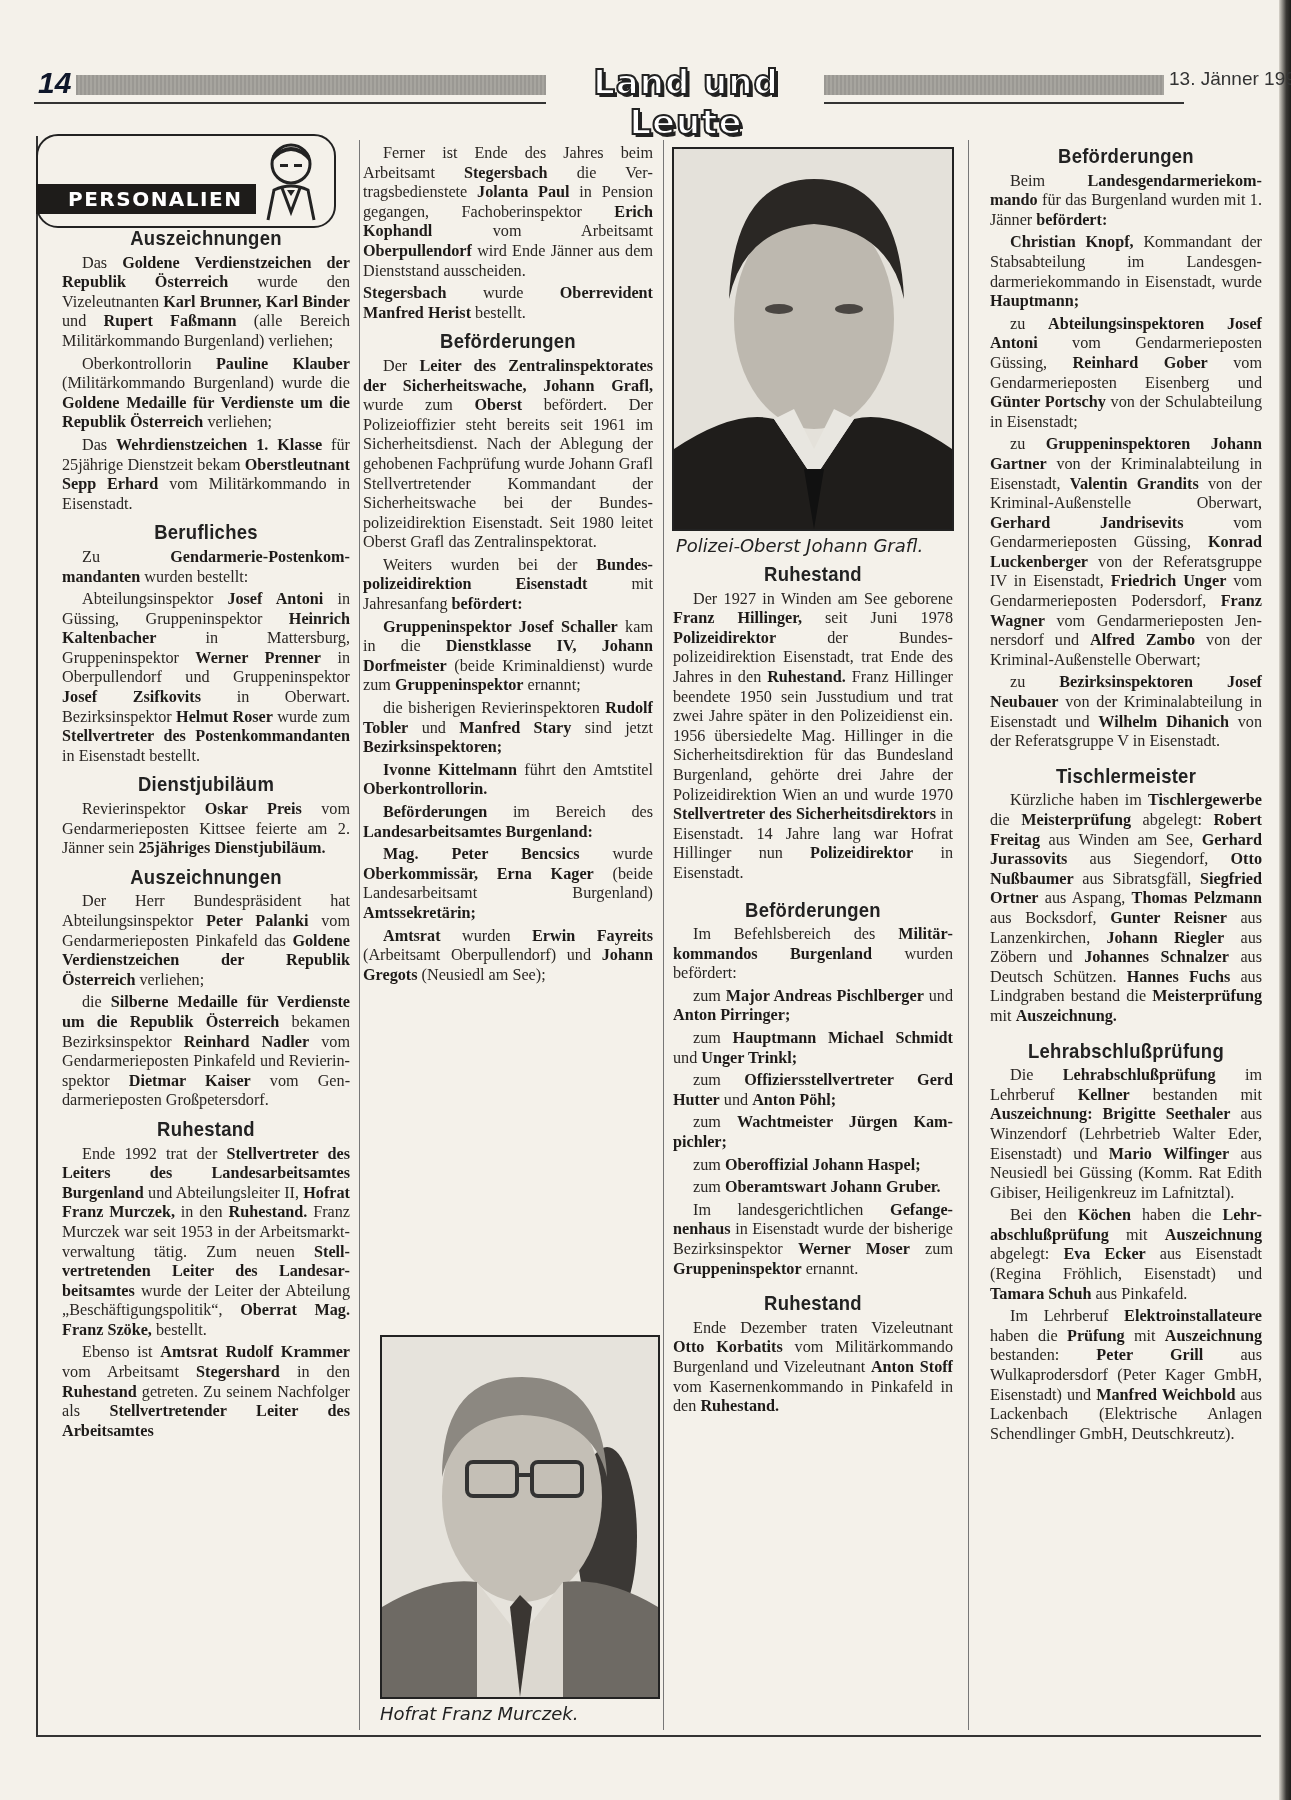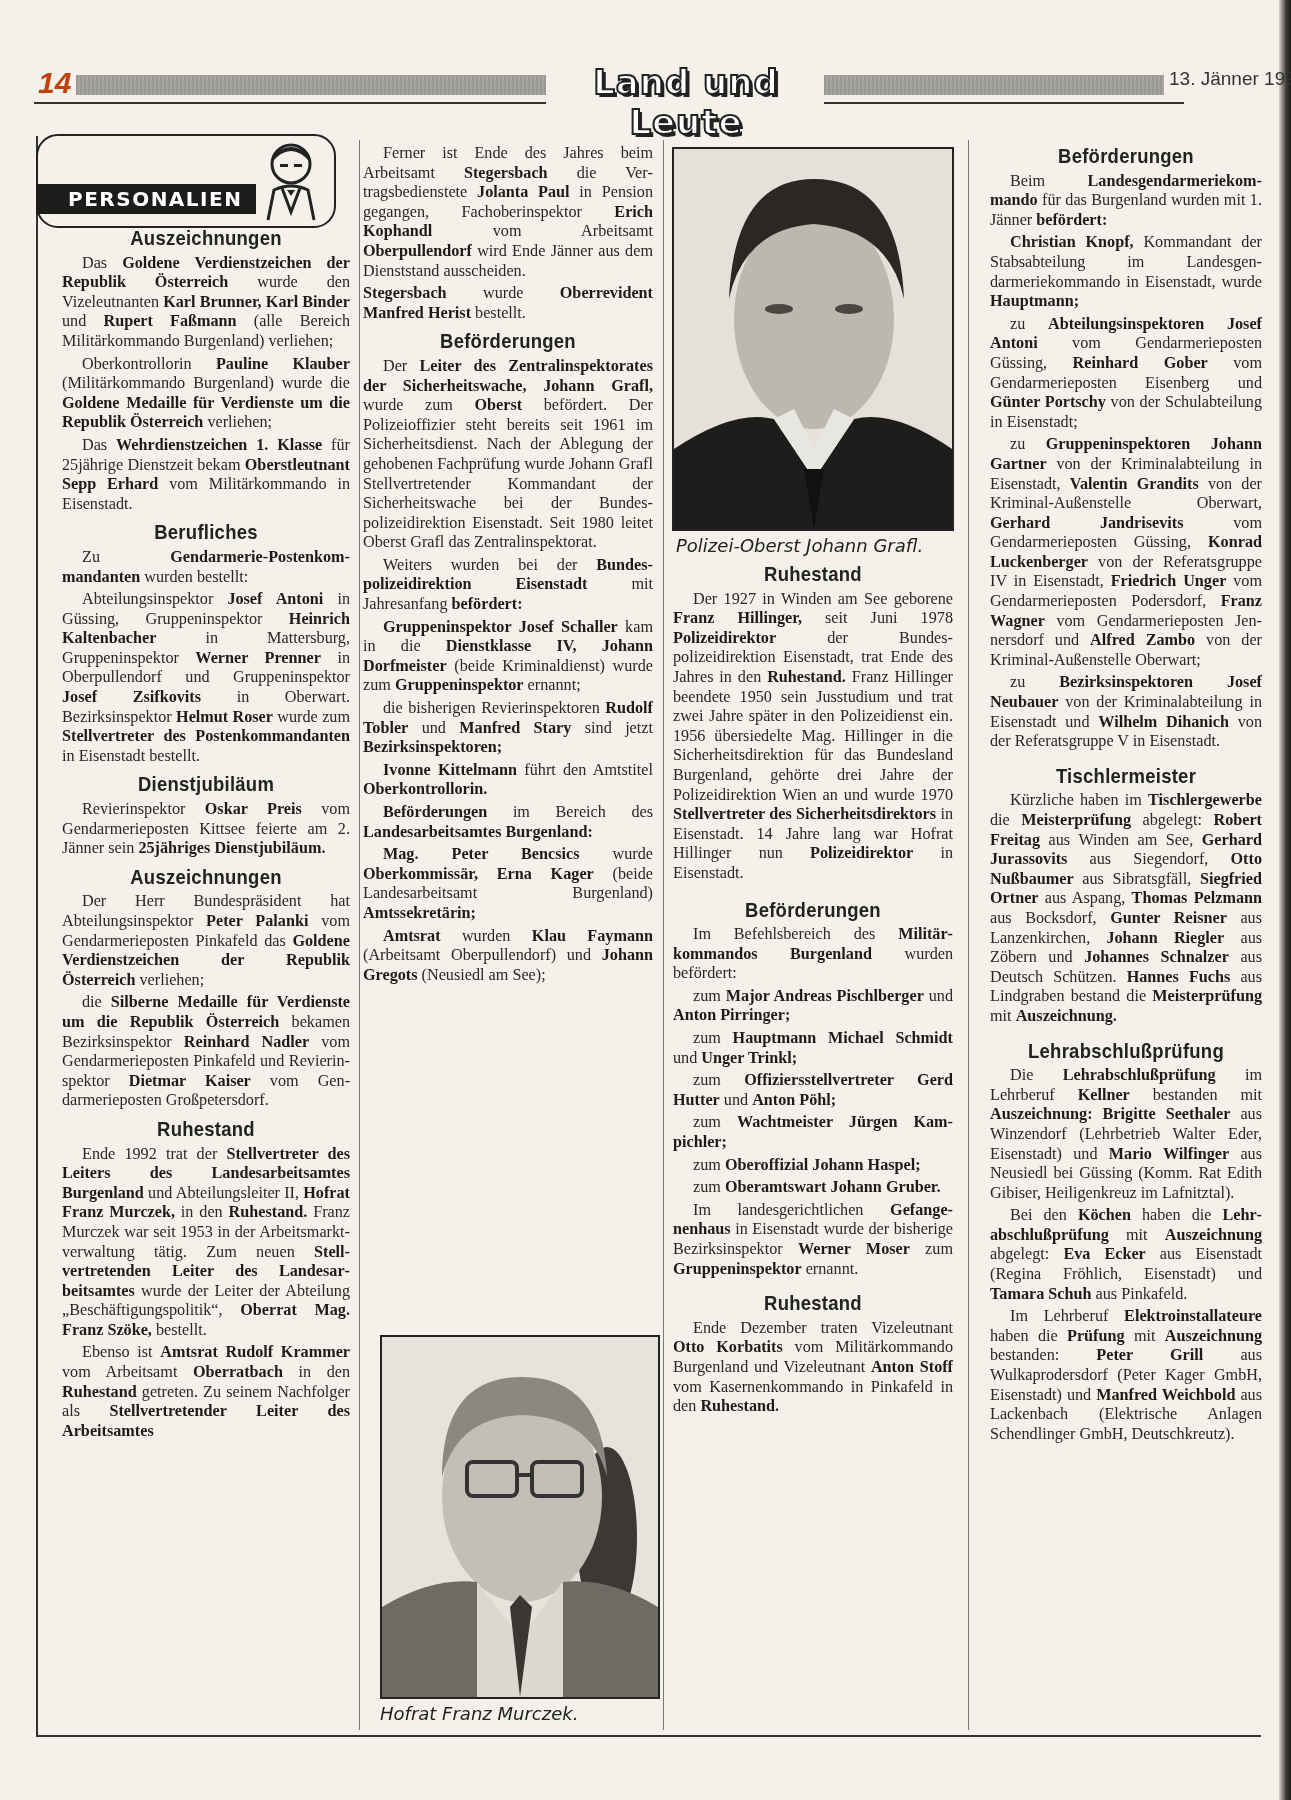--- a/index.html
+++ b/index.html
@@ -1,19 +1,19 @@
 <!DOCTYPE html>
 <html><head>
 <meta charset="utf-8">
 <style>
   html,body{margin:0;padding:0;}
   body{width:1291px;height:1800px;background:#f4f1ea;position:relative;overflow:hidden;font-family:"Liberation Serif","DejaVu Serif",serif;color:#2a2623;}
   .rightedge{position:absolute;right:0;top:0;width:12px;height:1800px;background:linear-gradient(to right,#d9d5cc,#3a3835 60%,#1d1c1a);}
   .header{position:absolute;left:34px;top:62px;width:1225px;height:44px;}
-  .pagenum{position:absolute;left:4px;top:4px;font-family:"Liberation Sans",sans-serif;font-style:italic;font-weight:bold;font-size:30px;color:#c2410c;}
+  .pagenum{position:absolute;left:4px;top:4px;font-family:"Liberation Sans",sans-serif;font-style:italic;font-weight:bold;font-size:30px;color:#0f172a;}
   .bar{position:absolute;top:13px;height:20px;background:repeating-linear-gradient(90deg,#9a9893 0 2px,#a7a59f 2px 4px);}
   .bar.left{left:42px;width:470px;}
   .bar.right{left:790px;width:340px;}
   .rule{position:absolute;top:40px;height:2px;background:#333;}
   .rule.left{left:0;width:512px;}
   .rule.right{left:790px;width:360px;}
   .mast{position:absolute;left:518px;top:0;width:268px;text-align:center;font-family:"DejaVu Sans",sans-serif;font-weight:bold;font-size:34px;color:#fff;-webkit-text-stroke:2px #222;text-shadow:3px 3px 0 #222;letter-spacing:1px;}
   .date{position:absolute;left:1135px;top:6px;font-family:"Liberation Sans",sans-serif;font-size:19px;color:#333;white-space:nowrap;}
   .col{position:absolute;font-size:16.2px;line-height:19.6px;text-align:justify;hyphens:manual;}
   .col p{margin:0 0 3px 0;text-indent:20px;}
@@ -75,37 +75,37 @@
   <h2>Berufliches</h2>
   <p>Zu <b>Gendarmerie-Postenkom­mandanten</b> wurden bestellt:</p>
   <p>Abteilungsinspektor <b>Josef Anto­ni</b> in Güssing, Gruppeninspektor <b>Heinrich Kaltenbacher</b> in Matters­burg, Gruppeninspektor <b>Werner Prenner</b> in Oberpullendorf und Gruppeninspektor <b>Josef Zsifkovits</b> in Oberwart. Bezirksinspektor <b>Helmut Roser</b> wurde zum <b>Stellver­treter des Postenkommandanten</b> in Eisenstadt bestellt.</p>
   <h2>Dienstjubiläum</h2>
   <p>Revierinspektor <b>Oskar Preis</b> vom Gendarmerieposten Kittsee feierte am 2. Jänner sein <b>25jähriges Dienstjubiläum.</b></p>
   <h2>Auszeichnungen</h2>
   <p>Der Herr Bundespräsident hat Abteilungsinspektor <b>Peter Palanki</b> vom Gendarmerieposten Pinkafeld das <b>Goldene Verdienstzeichen der Republik Österreich</b> verliehen;</p>
   <p>die <b>Silberne Medaille für Ver­dienste um die Republik Öster­reich</b> bekamen Bezirksinspektor <b>Reinhard Nadler</b> vom Gendarme­rieposten Pinkafeld und Revierin­spektor <b>Dietmar Kaiser</b> vom Gen­darmerieposten Großpetersdorf.</p>
   <h2>Ruhestand</h2>
   <p>Ende 1992 trat der <b>Stellvertreter des Leiters des Landesarbeitsam­tes Burgenland</b> und Abteilungslei­ter II, <b>Hofrat Franz Murczek,</b> in den <b>Ruhestand.</b> Franz Murczek war seit 1953 in der Arbeitsmarkt­verwaltung tätig. Zum neuen <b>Stell­vertretenden Leiter des Landesar­beitsamtes</b> wurde der Leiter der Abteilung „Beschäftigungspolitik“, <b>Oberrat Mag. Franz Szöke,</b> be­stellt.</p>
-  <p>Ebenso ist <b>Amtsrat Rudolf Krammer</b> vom Arbeitsamt <b>Oberrat­bach</b> in den <b>Ruhestand</b> getreten. Zu seinem Nachfolger als <b>Stellver­tretender Leiter des Arbeitsamtes</b></p>
+  <p>Ebenso ist <b>Amtsrat Rudolf Krammer</b> vom Arbeitsamt <b>Stegers­hard</b> in den <b>Ruhestand</b> getreten. Zu seinem Nachfolger als <b>Stellver­tretender Leiter des Arbeitsamtes</b></p>
 </div>
 
 <div class="vline" style="left:359px;top:140px;height:1590px;"></div>
 
 <div class="col c2">
   <p>Ferner ist Ende des Jahres beim Arbeitsamt <b>Stegersbach</b> die Ver­tragsbedienstete <b>Jolanta Paul</b> in Pension gegangen, Fachoberin­spektor <b>Erich Kophandl</b> vom Ar­beitsamt <b>Oberpullendorf</b> wird En­de Jänner aus dem Dienststand aus­scheiden.</p>
   <p style="text-indent:0"><b>Stegersbach</b> wurde <b>Oberrevident Manfred Herist</b> bestellt.</p>
   <h2>Beförderungen</h2>
   <p>Der <b>Leiter des Zentralinspekto­rates der Sicherheitswache, Jo­hann Grafl,</b> wurde zum <b>Oberst</b> be­fördert. Der Polizeioffizier steht be­reits seit 1961 im Sicherheitsdienst. Nach der Ablegung der gehobenen Fachprüfung wurde Johann Grafl Stellvertretender Kommandant der Sicherheitswache bei der Bundes­polizeidirektion Eisenstadt. Seit 1980 leitet Oberst Grafl das Zentra­linspektorat.</p>
   <p>Weiters wurden bei der <b>Bundes­polizeidirektion Eisenstadt</b> mit Jahresanfang <b>befördert:</b></p>
   <p><b>Gruppeninspektor Josef Schal­ler</b> kam in die <b>Dienstklasse IV, Jo­hann Dorfmeister</b> (beide Kriminal­dienst) wurde zum <b>Gruppenin­spektor</b> ernannt;</p>
   <p>die bisherigen Revierinspekto­ren <b>Rudolf Tobler</b> und <b>Manfred Stary</b> sind jetzt <b>Bezirksinspekto­ren;</b></p>
   <p><b>Ivonne Kittelmann</b> führt den Amtstitel <b>Oberkontrollorin.</b></p>
   <p><b>Beförderungen</b> im Bereich des <b>Landesarbeitsamtes Burgenland:</b></p>
   <p><b>Mag. Peter Bencsics</b> wurde <b>Oberkommissär, Erna Kager</b> (bei­de Landesarbeitsamt Burgenland) <b>Amtssekretärin;</b></p>
-  <p><b>Amtsrat</b> wurden <b>Klau Fay­mann</b> (Arbeitsamt Oberpullendorf) und <b>Johann Gregots</b> (Neusiedl am See);</p>
+  <p><b>Amtsrat</b> wurden <b>Erwin Fay­reits</b> (Arbeitsamt Oberpullendorf) und <b>Johann Gregots</b> (Neusiedl am See);</p>
 </div>
 
 <div class="photo photo1">
   <svg width="278" height="380" viewBox="0 0 278 380">
     <rect width="278" height="380" fill="#e4e1da"></rect>
     <ellipse cx="140" cy="170" rx="80" ry="110" fill="#bdb8af"></ellipse>
     <path d="M55 150 Q60 30 140 30 Q225 30 230 150 Q215 80 140 75 Q70 80 55 150Z" fill="#2a2724"></path>
     <ellipse cx="105" cy="160" rx="14" ry="5" fill="#4a4642"></ellipse>
     <ellipse cx="175" cy="160" rx="14" ry="5" fill="#4a4642"></ellipse>
     <path d="M0 380 L0 300 Q60 260 100 270 L140 330 L180 270 Q220 260 278 300 L278 380Z" fill="#1f1d1b"></path>

